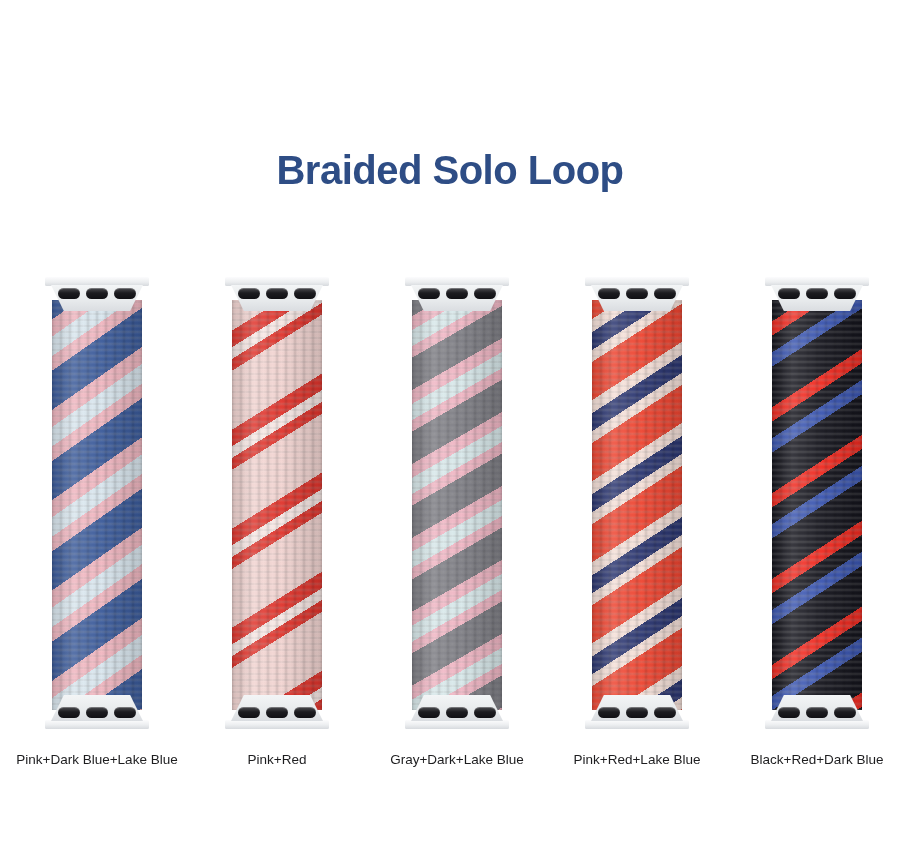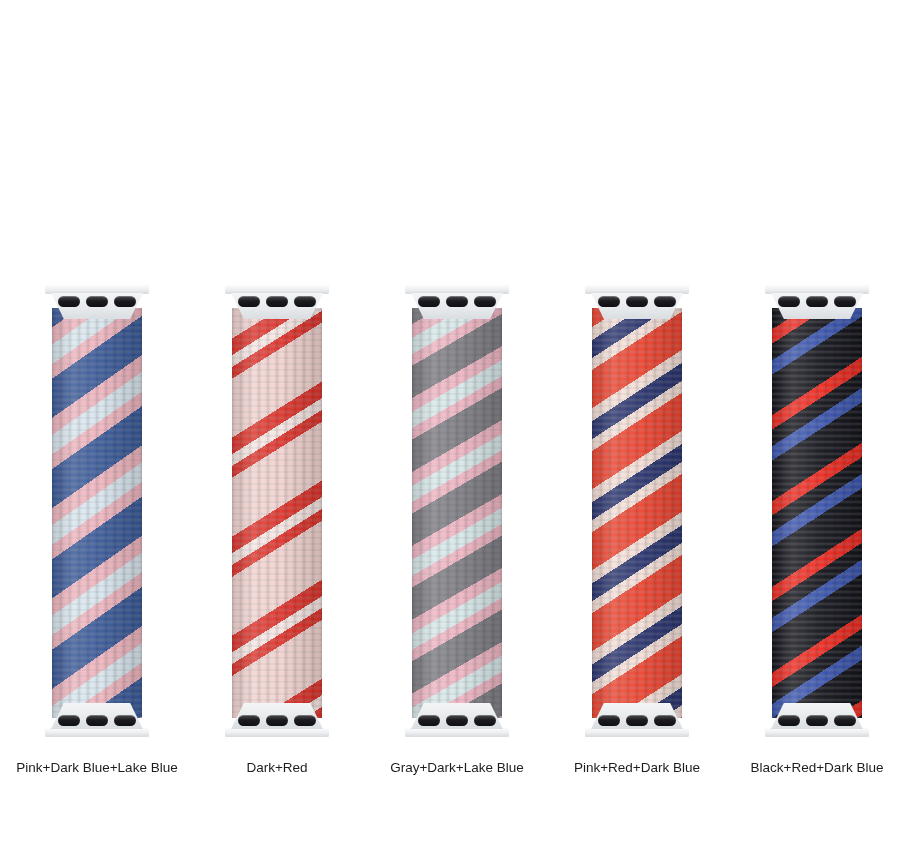--- a/index.html
+++ b/index.html
@@ -24,21 +24,21 @@
     font-size: 40px;
     font-weight: bold;
     letter-spacing: -0.5px;
     color: #2e4d85;
     white-space: nowrap;
   }
 
   
   #row {
     position: absolute;
-    top: 278px; left: 0; width: 726px; height: 520px;
+    top: 270px; left: 0; width: 726px; height: 520px;
   }
   .product {
     position: absolute;
     top: 0;
     width: 180px;
     height: 520px;
   }
 
   
   .lug {
@@ -162,20 +162,21 @@
     font-size: 13.5px;
     color: #1d1d1f;
     white-space: nowrap;
   }
 </style>
 </head>
 <body>
 
 <div id="page">
 
+  <div id="title">Braided Solo Loop</div>
 
   <div id="row">
       <div class="product" style="left: 7px;">
         <div class="lug top">
           <div class="plate"></div>
           <div class="body"></div>
           <div class="slots">
             <div class="slot"></div>
             <div class="slot"></div>
             <div class="slot"></div>
@@ -216,21 +217,21 @@
         </div>
         <div class="lug bottom">
           <div class="plate"></div>
           <div class="body"></div>
           <div class="slots">
             <div class="slot"></div>
             <div class="slot"></div>
             <div class="slot"></div>
           </div>
         </div>
-        <div class="caption">Dark+Red</div>
+        <div class="caption">Pink+Red</div>
       </div>
       <div class="product" style="left: 367px;">
         <div class="lug top">
           <div class="plate"></div>
           <div class="body"></div>
           <div class="slots">
             <div class="slot"></div>
             <div class="slot"></div>
             <div class="slot"></div>
           </div>
@@ -270,21 +271,21 @@
         </div>
         <div class="lug bottom">
           <div class="plate"></div>
           <div class="body"></div>
           <div class="slots">
             <div class="slot"></div>
             <div class="slot"></div>
             <div class="slot"></div>
           </div>
         </div>
-        <div class="caption">Pink+Red+Dark Blue</div>
+        <div class="caption">Pink+Red+Lake Blue</div>
       </div>
       <div class="product" style="left: 727px;">
         <div class="lug top">
           <div class="plate"></div>
           <div class="body"></div>
           <div class="slots">
             <div class="slot"></div>
             <div class="slot"></div>
             <div class="slot"></div>
           </div>

